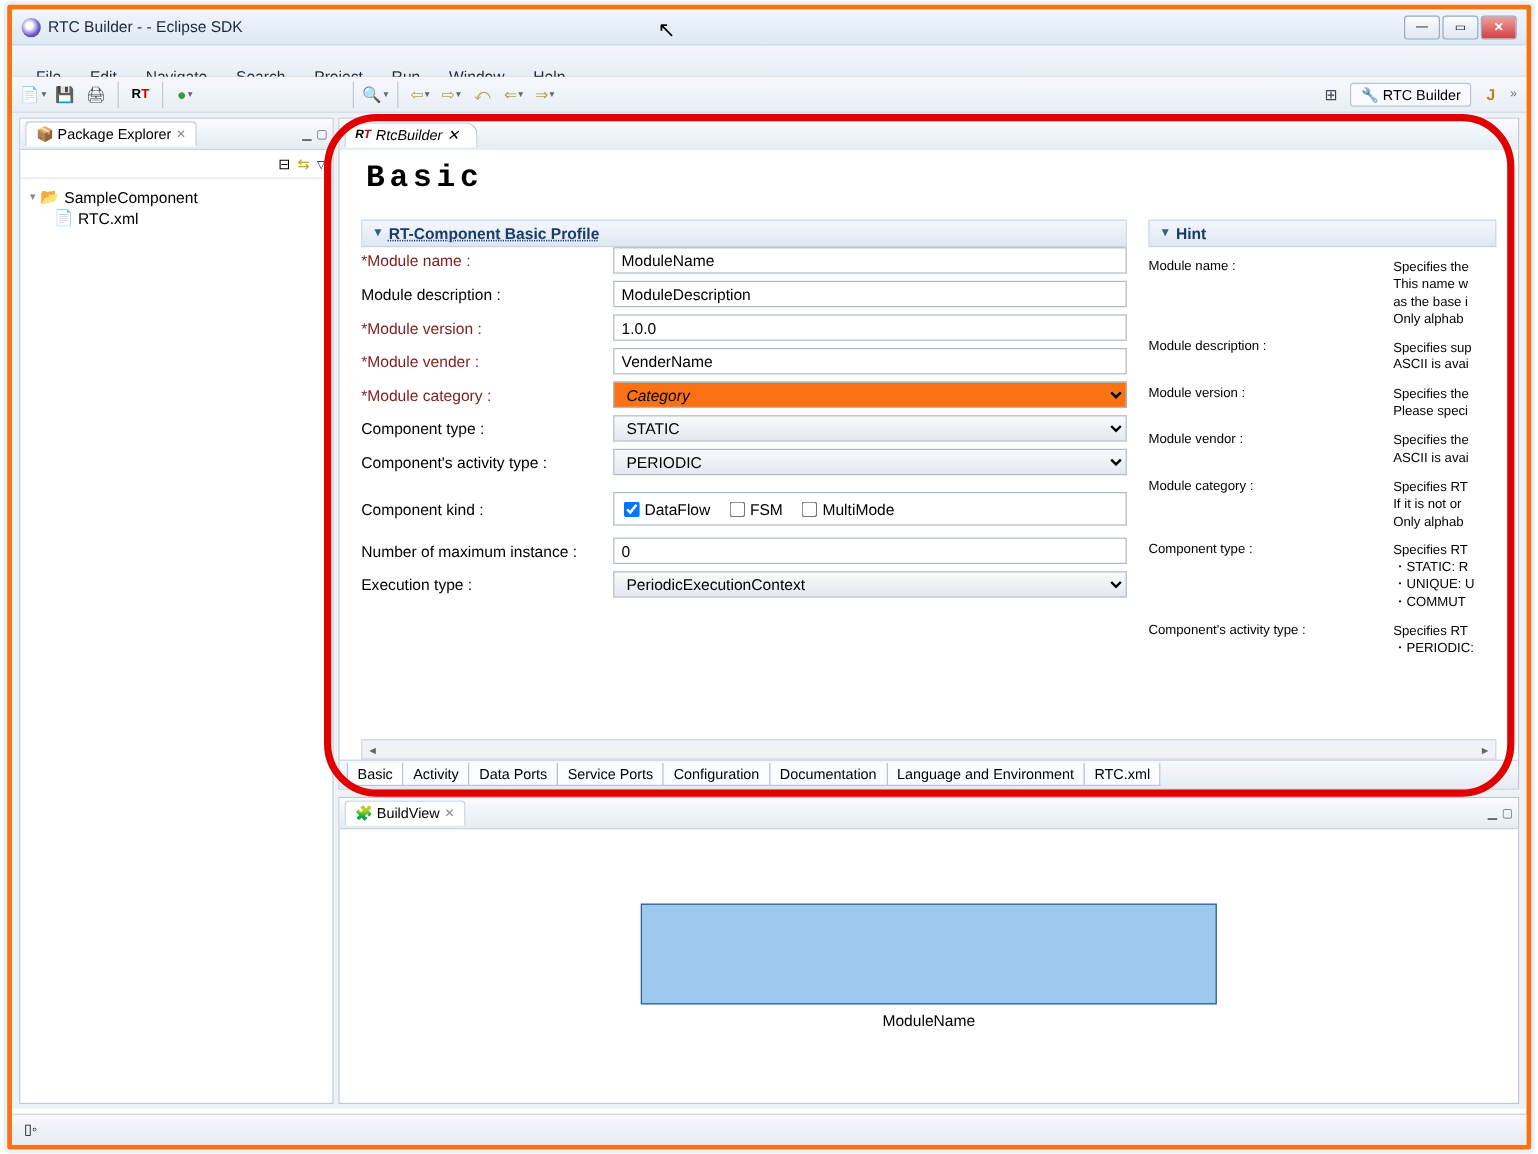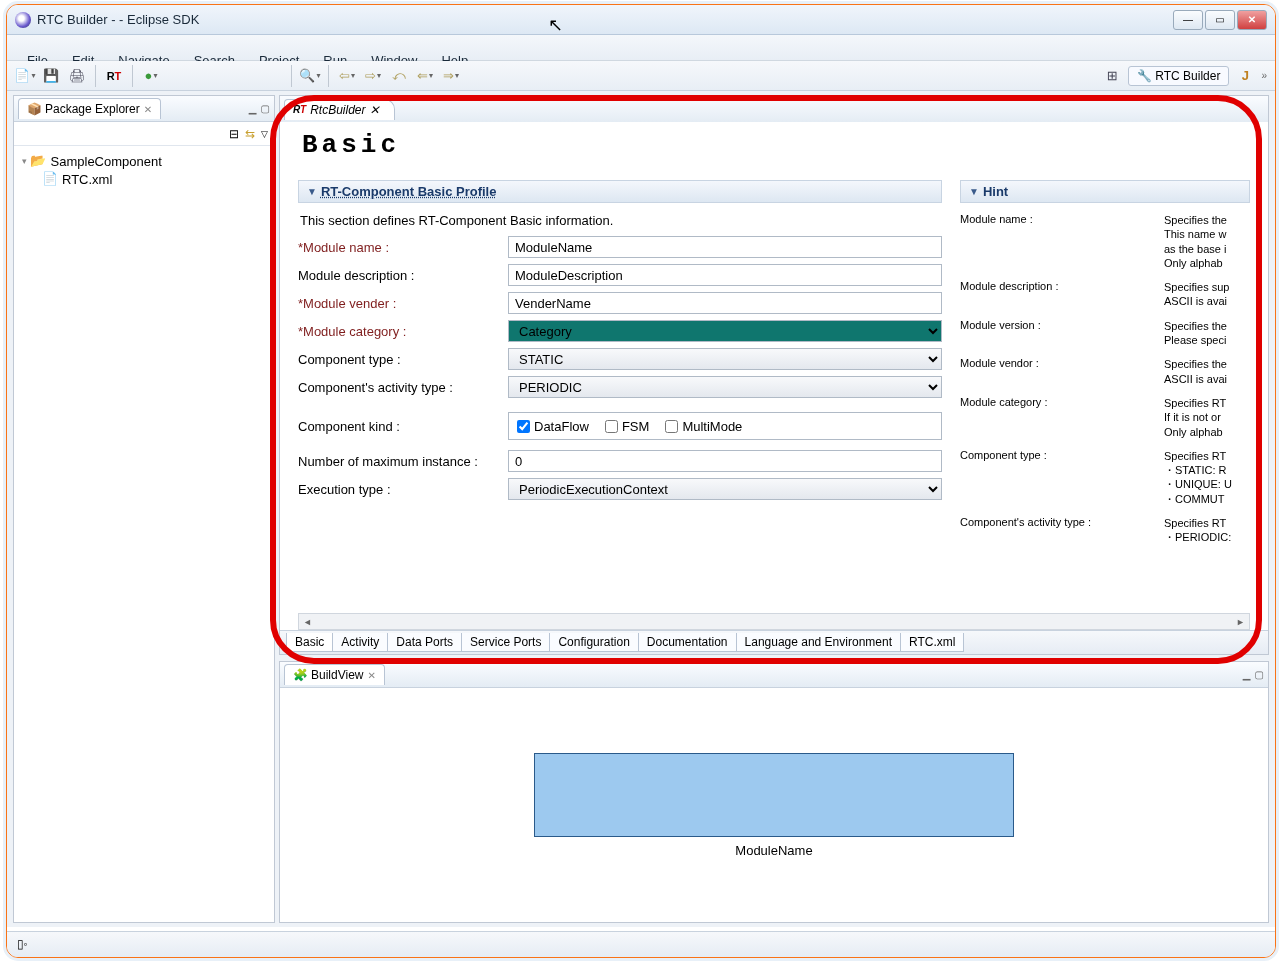--- a/index.html
+++ b/index.html
@@ -1,18 +1,18 @@
 <!DOCTYPE html>
 <html><head>
 <meta charset="utf-8">
 <style>
 * { box-sizing: border-box; margin: 0; padding: 0; font-family: "Segoe UI", Tahoma, sans-serif; }
 body { background: #fff; font-size: 12px; width: 1282px; height: 962px; position: relative; }
 
-.window { position: absolute; top: 4px; left: 6px; right: 6px; bottom: 4px; border: 1px solid #f97316; border-radius: 12px; background: #fff; overflow: hidden; box-shadow: 0 0 0 3px #e8f0f8; }
+.window { position: absolute; top: 4px; left: 6px; right: 6px; bottom: 4px; border: 4px solid #f97316; border-radius: 2px; background: #fff; overflow: hidden; box-shadow: 0 0 0 3px #e8f0f8; }
 
 .titlebar { height: 30px; background: linear-gradient(#f0f5fb,#dde8f4); display: flex; align-items: center; padding: 0 8px; border-bottom: 1px solid #b8c8db; }
 .titlebar .eclipse-icon { width: 16px; height: 16px; margin-right: 6px; background: radial-gradient(circle at 40% 40%, #fff 20%, #6a5acd 60%, #2a2a5a); border-radius: 50%; }
 .titlebar .title { font-size: 13px; color: #1a2a3a; }
 .winbtns { margin-left: auto; display: flex; gap: 2px; }
 .winbtn { width: 30px; height: 20px; background: linear-gradient(#fafcfe,#dee8f2); border: 1px solid #9ab; border-radius: 3px; display: flex; align-items: center; justify-content: center; font-size: 10px; }
 .winbtn.close { background: linear-gradient(#f0a0a0,#d04040); color: #fff; font-weight: bold; }
 
 .menubar { height: 26px; background: linear-gradient(#f4f7fb,#e8eef5); display: flex; align-items: center; padding: 0 10px; gap: 4px; border-bottom: 1px solid #d0d8e0; }
 .menubar span { padding: 4px 10px; color: #1a2a3a; font-size: 13px; margin-top: 25px; }
@@ -190,37 +190,40 @@
         <div style="position:absolute; top:34px; left:18px; right:0;">
           <div class="form-title">Basic</div>
         </div>
 
         <div class="editor-body" style="top:74px;">
           <div class="profile">
             <div class="section-header">
               <span class="twistie">▼</span>
               <span style="text-decoration: underline dotted;">RT-Component Basic Profile</span>
             </div>
-            <div class="section-desc">This section defines RT-Component Basic information.</div>
 
             <div class="form-row">
               <div class="form-label req">*Module name :</div>
               <input class="txt" value="ModuleName" style="">
             </div>
             <div class="form-row">
               <div class="form-label">Module description :</div>
               <input class="txt" value="ModuleDescription" style="">
             </div>
             <div class="form-row">
+              <div class="form-label req">*Module version :</div>
+              <input class="txt" value="1.0.0" style="">
+            </div>
+            <div class="form-row">
               <div class="form-label req">*Module vender :</div>
               <input class="txt" value="VenderName" style="">
             </div>
             <div class="form-row">
               <div class="form-label req">*Module category :</div>
-              <select class="sel" style="background:#0f766e;">
+              <select class="sel" style="background:#f97316;font-style:italic;">
                 <option>Category</option>
               </select>
             </div>
             <div class="form-row">
               <div class="form-label">Component type :</div>
               <select class="sel">
                 <option>STATIC</option>
               </select>
             </div>
             <div class="form-row">

